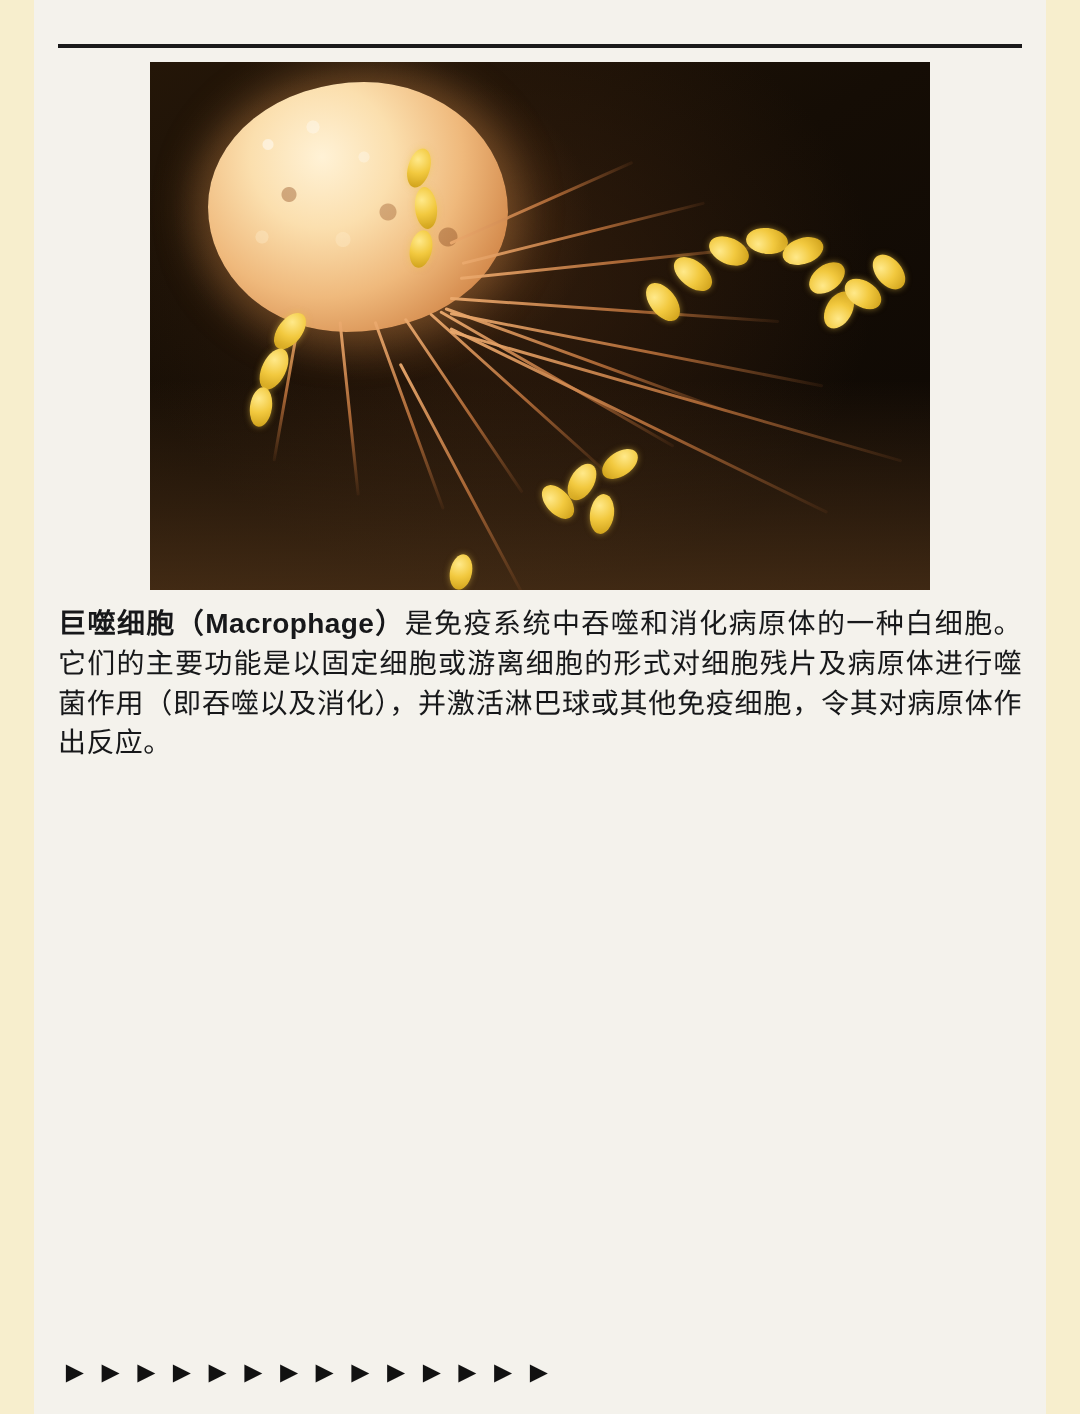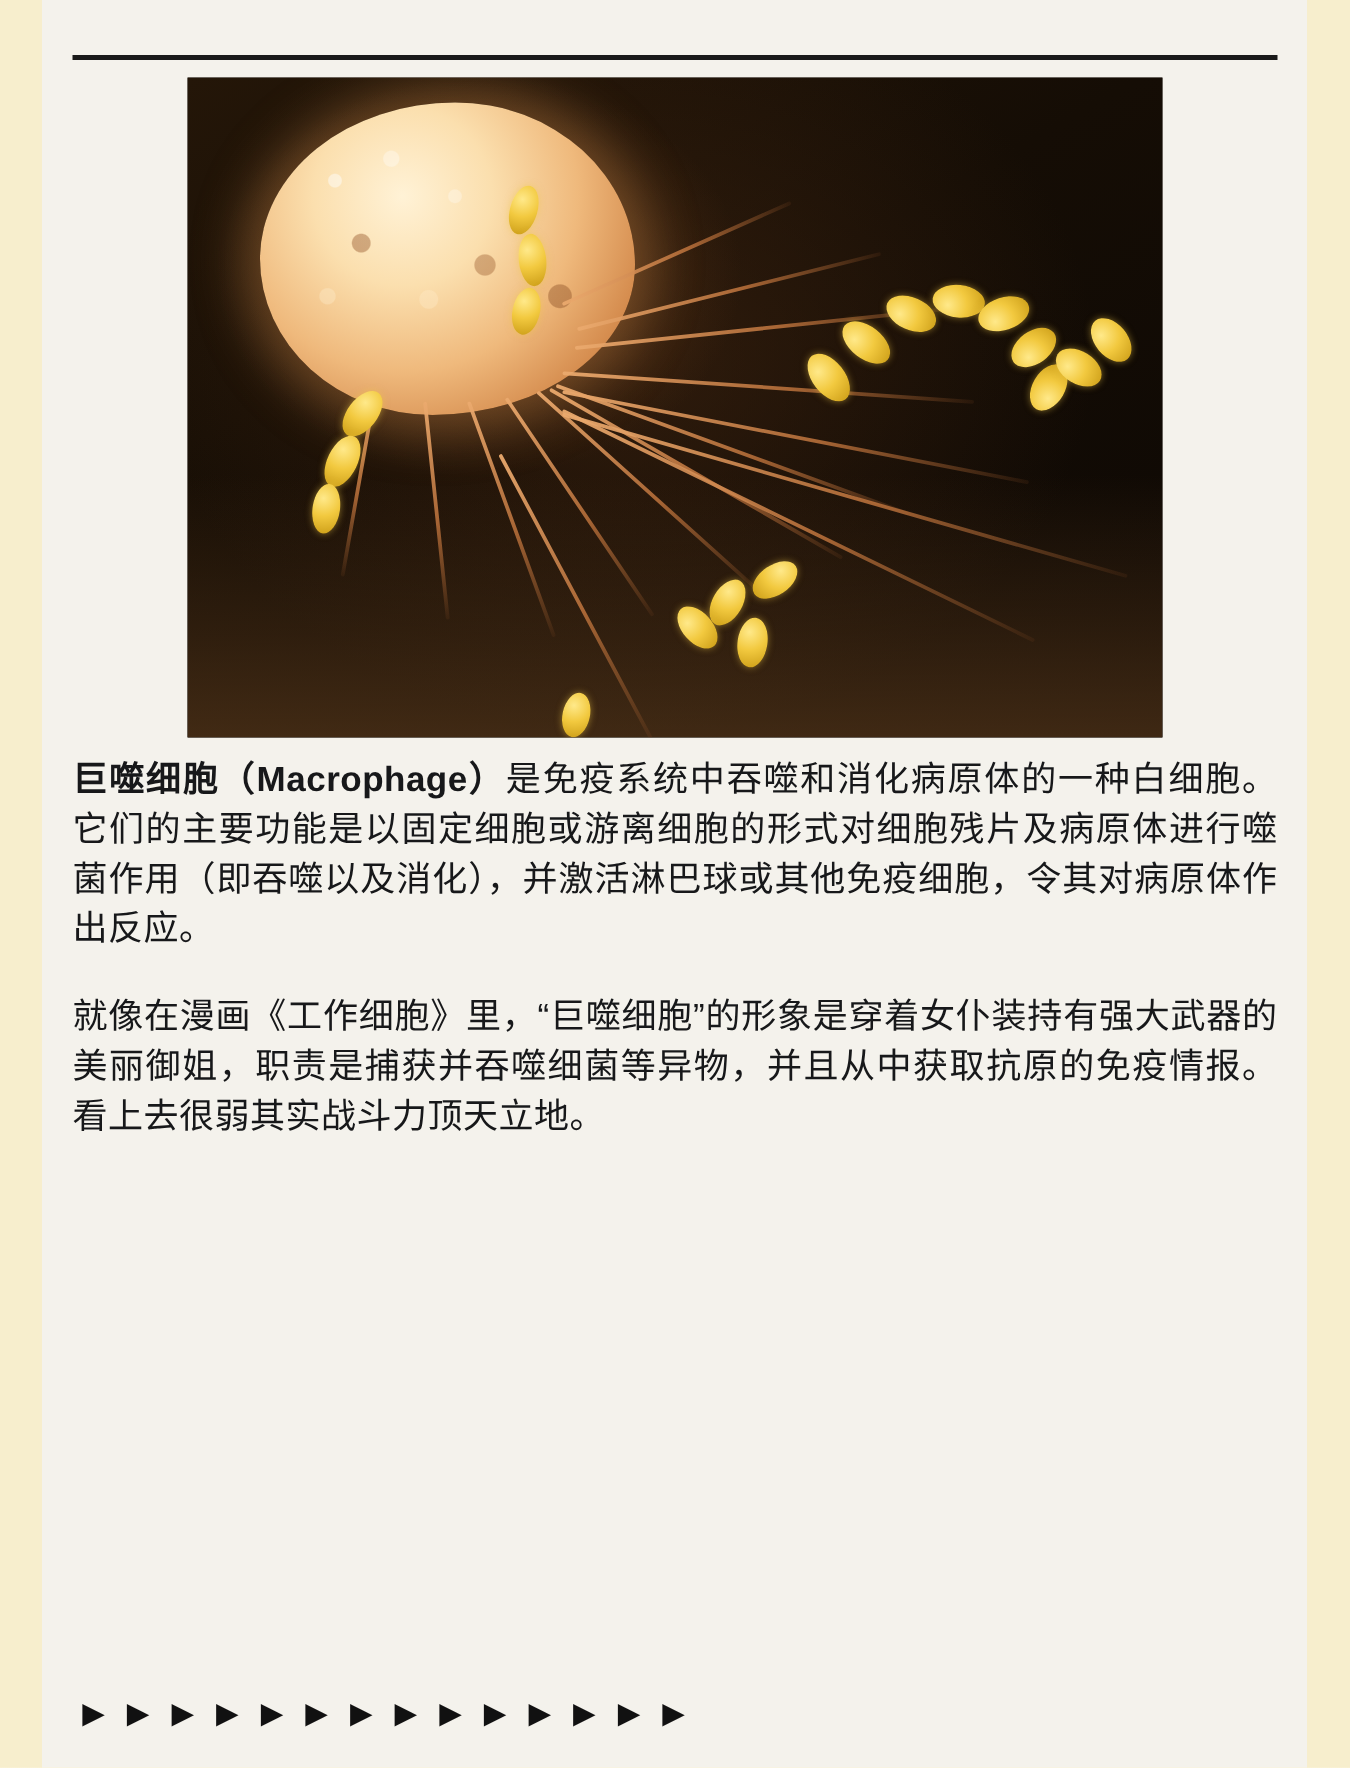--- a/index.html
+++ b/index.html
@@ -185,19 +185,18 @@
 
       <div class="bact" style="left:420px; top:400px; width:24px; height:40px; transform:rotate(30deg);"></div>
       <div class="bact" style="left:440px; top:432px; width:24px; height:40px; transform:rotate(8deg);"></div>
       <div class="bact" style="left:396px; top:420px; width:24px; height:40px; transform:rotate(-42deg);"></div>
       <div class="bact" style="left:458px; top:382px; width:24px; height:40px; transform:rotate(56deg);"></div>
       <div class="bact" style="left:300px; top:492px; width:22px; height:36px; transform:rotate(12deg);"></div>
     </div>
 
     <div class="body-copy">
       <p class="para"><span class="lead-term">巨噬细胞（Macrophage）</span><span>是免疫系统中吞噬和消化病原体的一种白细胞。它们的主要功能是以固定细胞或游离细胞的形式对细胞残片及病原体进行噬菌作用（即吞噬以及消化），并激活淋巴球或其他免疫细胞，令其对病原体作出反应。</span></p>
-      <p class="para">就像在漫画《工作细胞》里，“巨噬细胞”的形象是穿着女仆装持有强大武器的美丽御姐，职责是捕获并吞噬细菌等异物，并且从中获取抗原的免疫情报。看上去很弱其实战斗力顶天立地。</p>
     </div>
 
     <div class="arrows">►►►►►►►►►►►►►►</div>
 
   </div>
 </div>
 
 </body></html>

